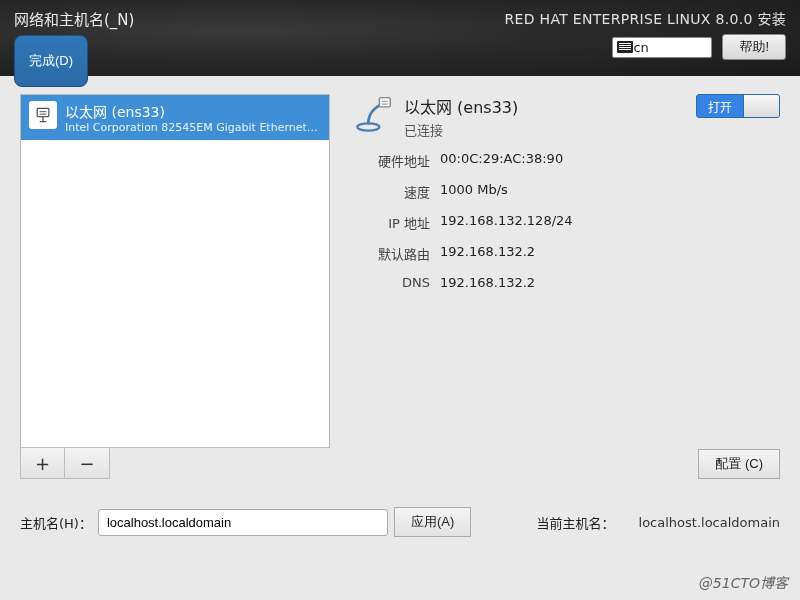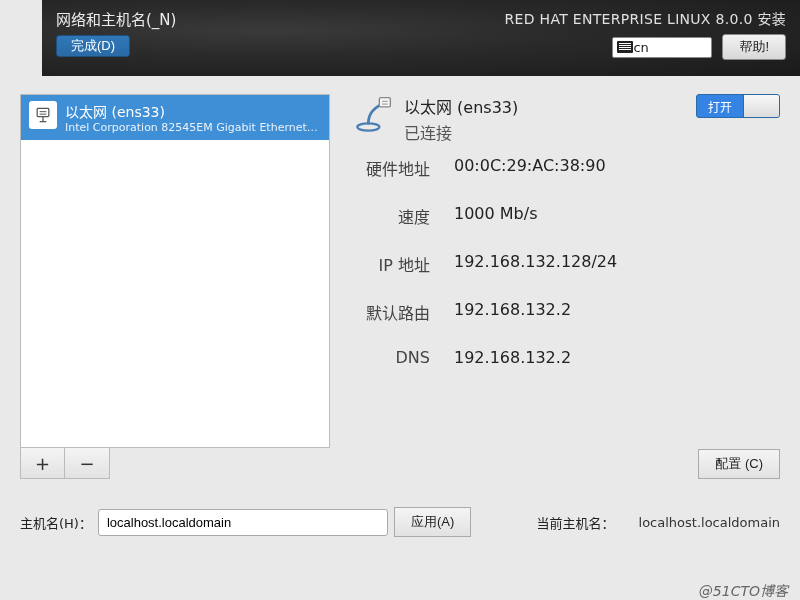--- a/index.html
+++ b/index.html
@@ -12,30 +12,29 @@
       position: relative;
     }
     
     .header {
       height: 76px;
       background: radial-gradient(ellipse at 30% 40%, #3a3a3a 0%, #2a2a2a 40%, #1a1a1a 100%);
       color: #fff;
       display: flex;
       padding: 8px 14px 6px 14px;
       justify-content: space-between;
-      margin-left: 42px;
     }
     .header-left { display: flex; flex-direction: column; gap: 6px; }
     .header-title { font-size: 15px; font-weight: 400; color: #ececec; }
     .done-btn {
       background: linear-gradient(#2f77b8, #2a6aa6);
       border: 1px solid #1e4f7d;
       color: #fff;
-      padding: 1px 14px;
-      border-radius: 3px;
+      padding: 16px 14px;
+      border-radius: 8px;
       font-size: 13px;
       width: fit-content;
       cursor: pointer;
     }
     .header-right {
       display: flex; flex-direction: column; align-items: flex-end; gap: 6px;
     }
     .installer-title { font-size: 14px; color: #e0e0e0; letter-spacing: 0.3px; }
     .header-row2 { display: flex; gap: 10px; align-items: center; }
     .kbd-indicator {
@@ -103,38 +102,38 @@
     
     .right-col { flex: 1; display: flex; flex-direction: column; }
     .right-top { display: flex; gap: 10px; align-items: flex-start; margin-bottom: 12px; }
     .eth-icon-large {
       width: 44px; height: 44px; display: flex; align-items: center; justify-content: center;
       flex-shrink: 0;
     }
     .eth-icon-large svg { width: 44px; height: 44px; }
     .right-top-text { flex: 1; }
     .conn-title { font-size: 16px; color: #222; }
-    .conn-status { font-size: 16px; color: #555; margin-top: 2px; }
+    .conn-status { font-size: 13px; color: #555; margin-top: 2px; }
     
     .switch-wrap { display: flex; align-items: center; }
     .switch {
       width: 84px; height: 24px; border: 1px solid #2a6aa6; border-radius: 3px;
       background: #3584e4; display: flex; cursor: pointer; overflow: hidden;
     }
     .switch-label {
       flex: 1; color: #fff; font-size: 12px; display: flex; align-items: center; justify-content: center;
     }
     .switch-handle {
       width: 36px; background: linear-gradient(#f8f8f8,#dcdcdc);
       border-left: 1px solid #2a6aa6;
     }
     
     .detail-grid {
       display: grid; grid-template-columns: 80px 1fr; row-gap: 12px; column-gap: 10px;
-      color: #222; font-size: 16px; gap: 24px;
+      color: #222; font-size: 13px;
     }
     .detail-label { text-align: right; color: #444; }
     .detail-value { color: #222; }
     .config-btn-row {
       margin-top: auto; display: flex; justify-content: flex-end; padding-top: 12px;
     }
     .gray-btn {
       background: linear-gradient(#f4f4f4,#e2e2e2);
       border: 1px solid #aaa; border-radius: 0;
       padding: 5px 16px; font-size: 13px; color: #222; cursor: pointer;
@@ -145,21 +144,21 @@
     }
     .hostname-label { color: #222; }
     .hostname-input {
       width: 290px; padding: 5px 8px; border: 1px solid #aaa; border-radius: 3px;
       font-size: 13px; background: #fff;
     }
     .current-hn-label { margin-left: auto; color: #222; }
     .current-hn-value { color: #333; margin-left: 18px; }
     
     .watermark {
-      position: absolute; right: 12px; bottom: 0;
+      position: absolute; right: 12px; bottom: 8px;
       font-style: italic; color: #666; font-size: 14px;
     }
   </style>
 </head>
 <body>
 
 <div class="header">
   <div class="header-left">
     <div class="header-title">网络和主机名(_N)</div>
     <button class="done-btn">完成(D)</button>

